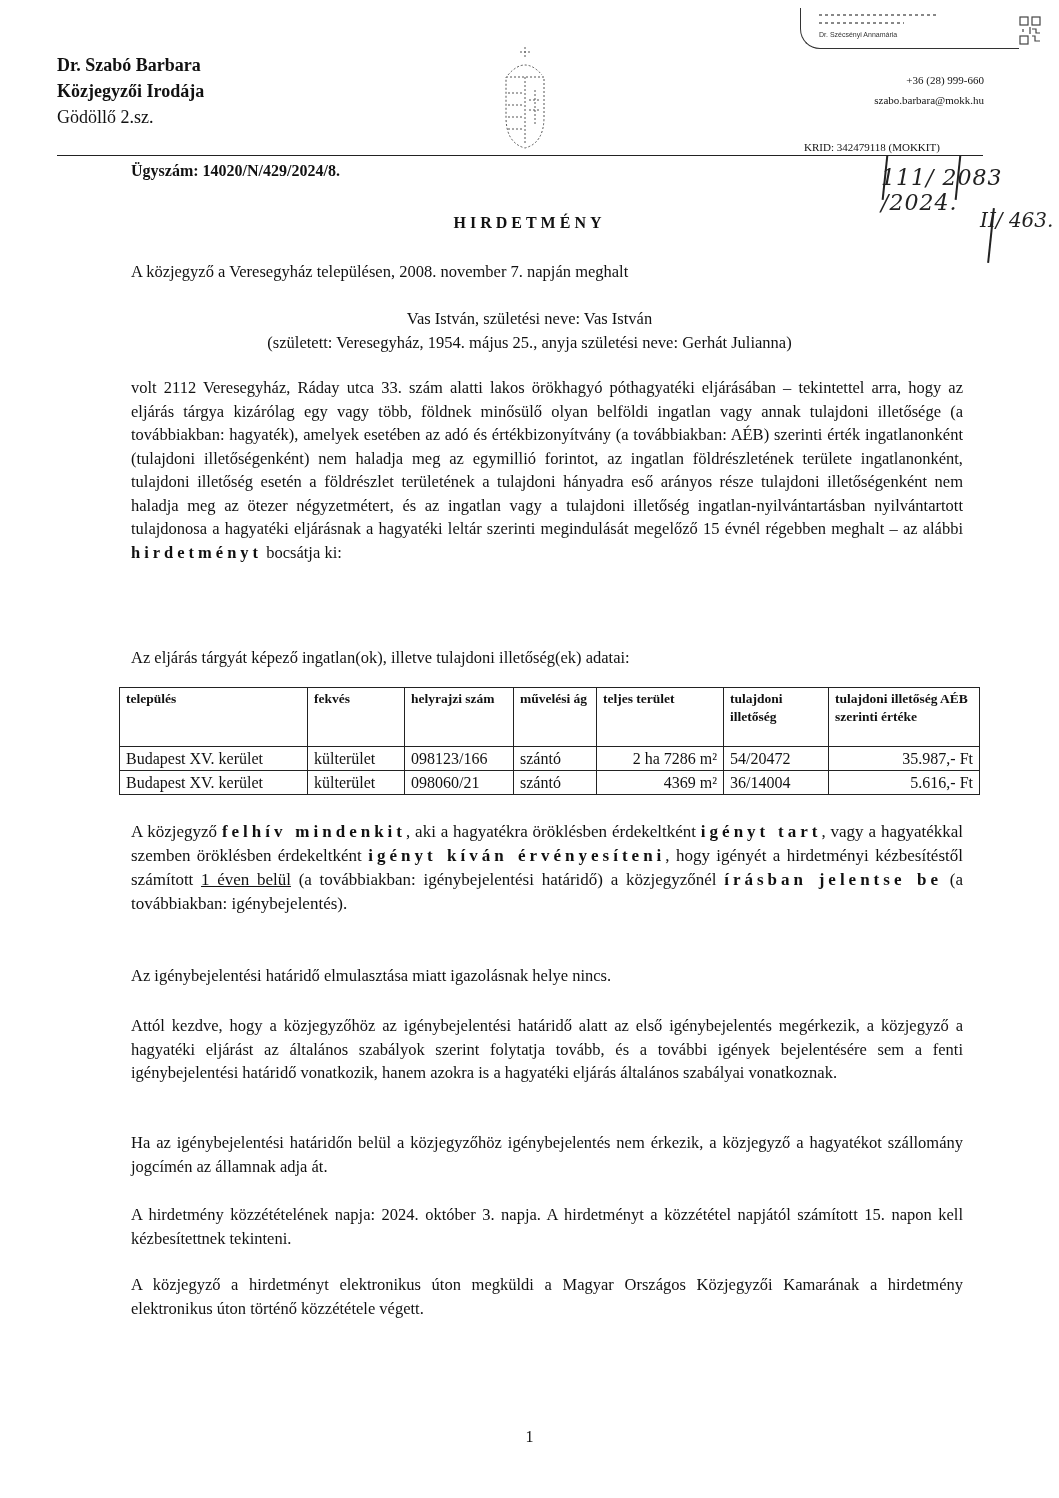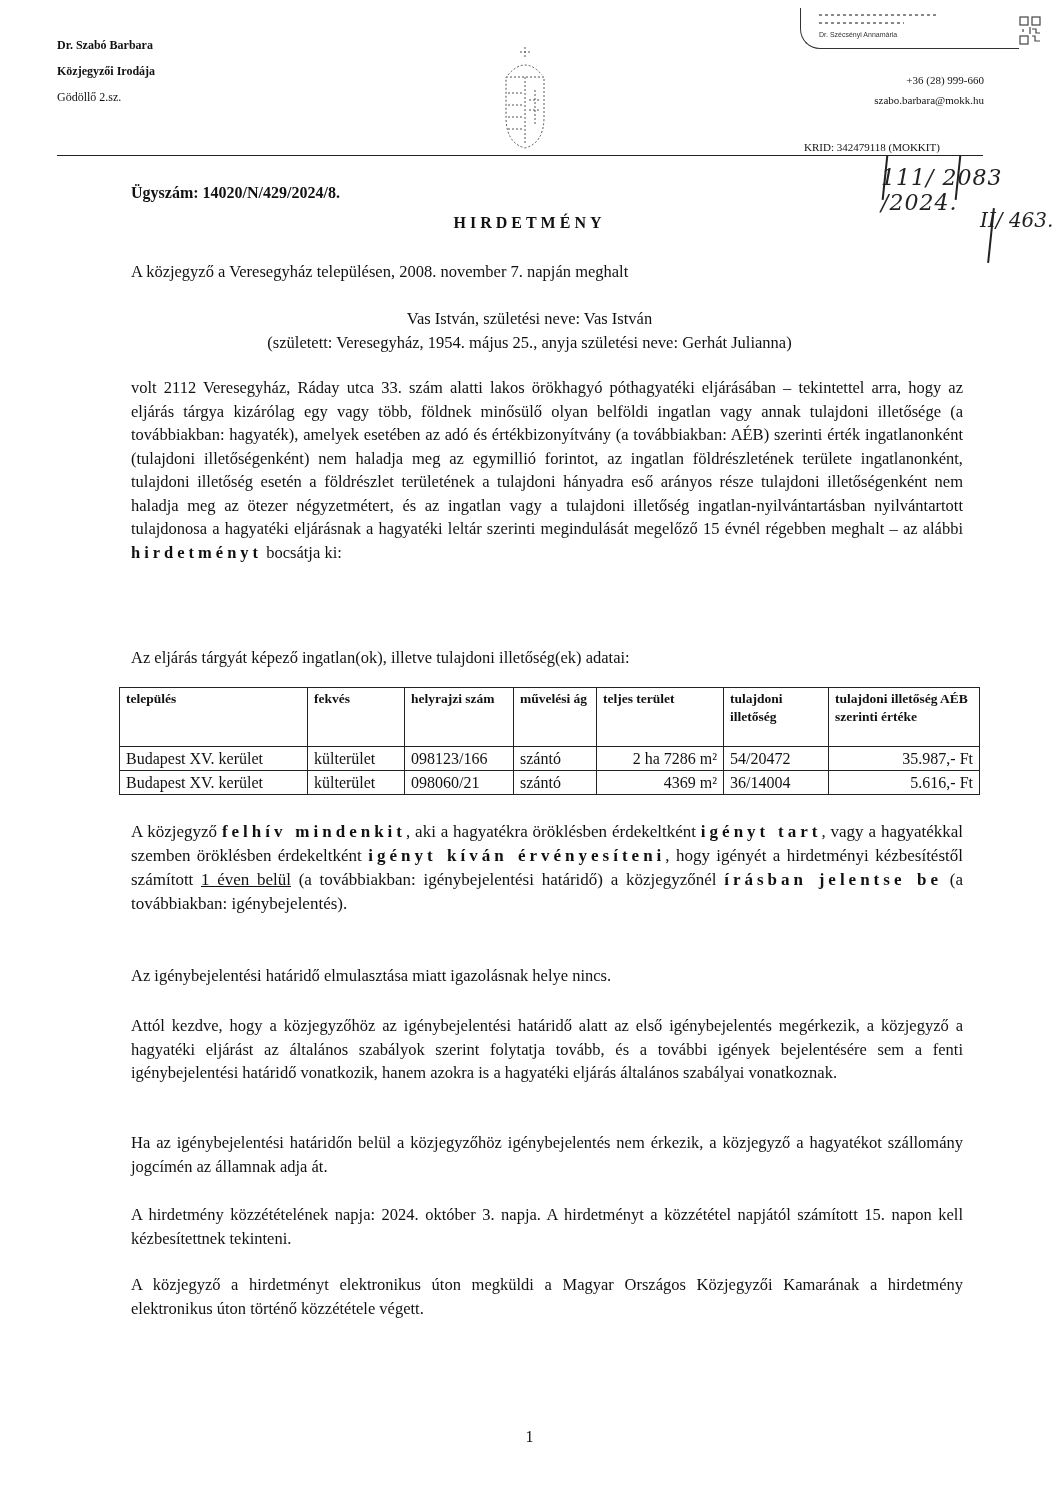--- a/index.html
+++ b/index.html
@@ -2,33 +2,33 @@
 <html><head>
 <meta charset="utf-8">
 <style>
   html, body { margin: 0; padding: 0; background: #ffffff; }
   body {
     width: 1059px; height: 1498px; position: relative; overflow: hidden;
     font-family: "Liberation Serif", serif; color: #111;
   }
   .abs { position: absolute; }
   
-  .hdr-left { left: 57px; top: 32px; font-size: 12px; line-height: 26px; }
+  .hdr-left { left: 57px; top: 52px; font-size: 18px; line-height: 26px; }
   .hdr-left .b { font-weight: bold; }
   .crest { left: 500px; top: 45px; width: 50px; height: 105px; }
   
   .stamp { left: 800px; top: 8px; width: 218px; height: 40px; border-left: 1.5px solid #333; border-bottom: 1.5px solid #333; border-bottom-left-radius: 20px; }
   .stamp-line { position: absolute; left: 18px; height: 2px; background: repeating-linear-gradient(90deg,#888 0 3px,transparent 3px 6px); }
   .stamp-name { position: absolute; left: 18px; top: 23px; font-family: "Liberation Sans", sans-serif; font-size: 7px; color: #333; }
   .qr { left: 1019px; top: 16px; width: 22px; height: 30px; }
   .contact { right: 75px; top: 70px; font-size: 11px; line-height: 20px; text-align: right; font-family: "Liberation Serif", serif; }
   .krid { left: 804px; top: 141px; font-size: 11px; }
   .hr { left: 57px; top: 155px; width: 926px; height: 1px; background: #222; }
   
-  .case { left: 131px; top: 184px; font-size: 16px; font-weight: bold; text-align: right; }
+  .case { left: 131px; top: 162px; font-size: 16px; font-weight: bold; text-align: right; }
   .handwrite { font-family: "DejaVu Serif", serif; font-style: italic; color: #222; }
   .hw1 { left: 845px; top: 165px; font-size: 22px; letter-spacing: 1px; margin-left: 36px; }
   .hw2 { left: 980px; top: 208px; font-size: 20px; }
   .hw-slash { position: absolute; width: 1.5px; background: #222; transform: rotate(6deg); }
   
   .title { left: 0; width: 1059px; top: 214px; text-align: center; font-size: 16px; font-weight: bold; letter-spacing: 4px; }
   
   .p { left: 131px; width: 832px; font-size: 16.5px; line-height: 23.5px; text-align: justify; }
   .center { text-align: center; }
   .it { }

